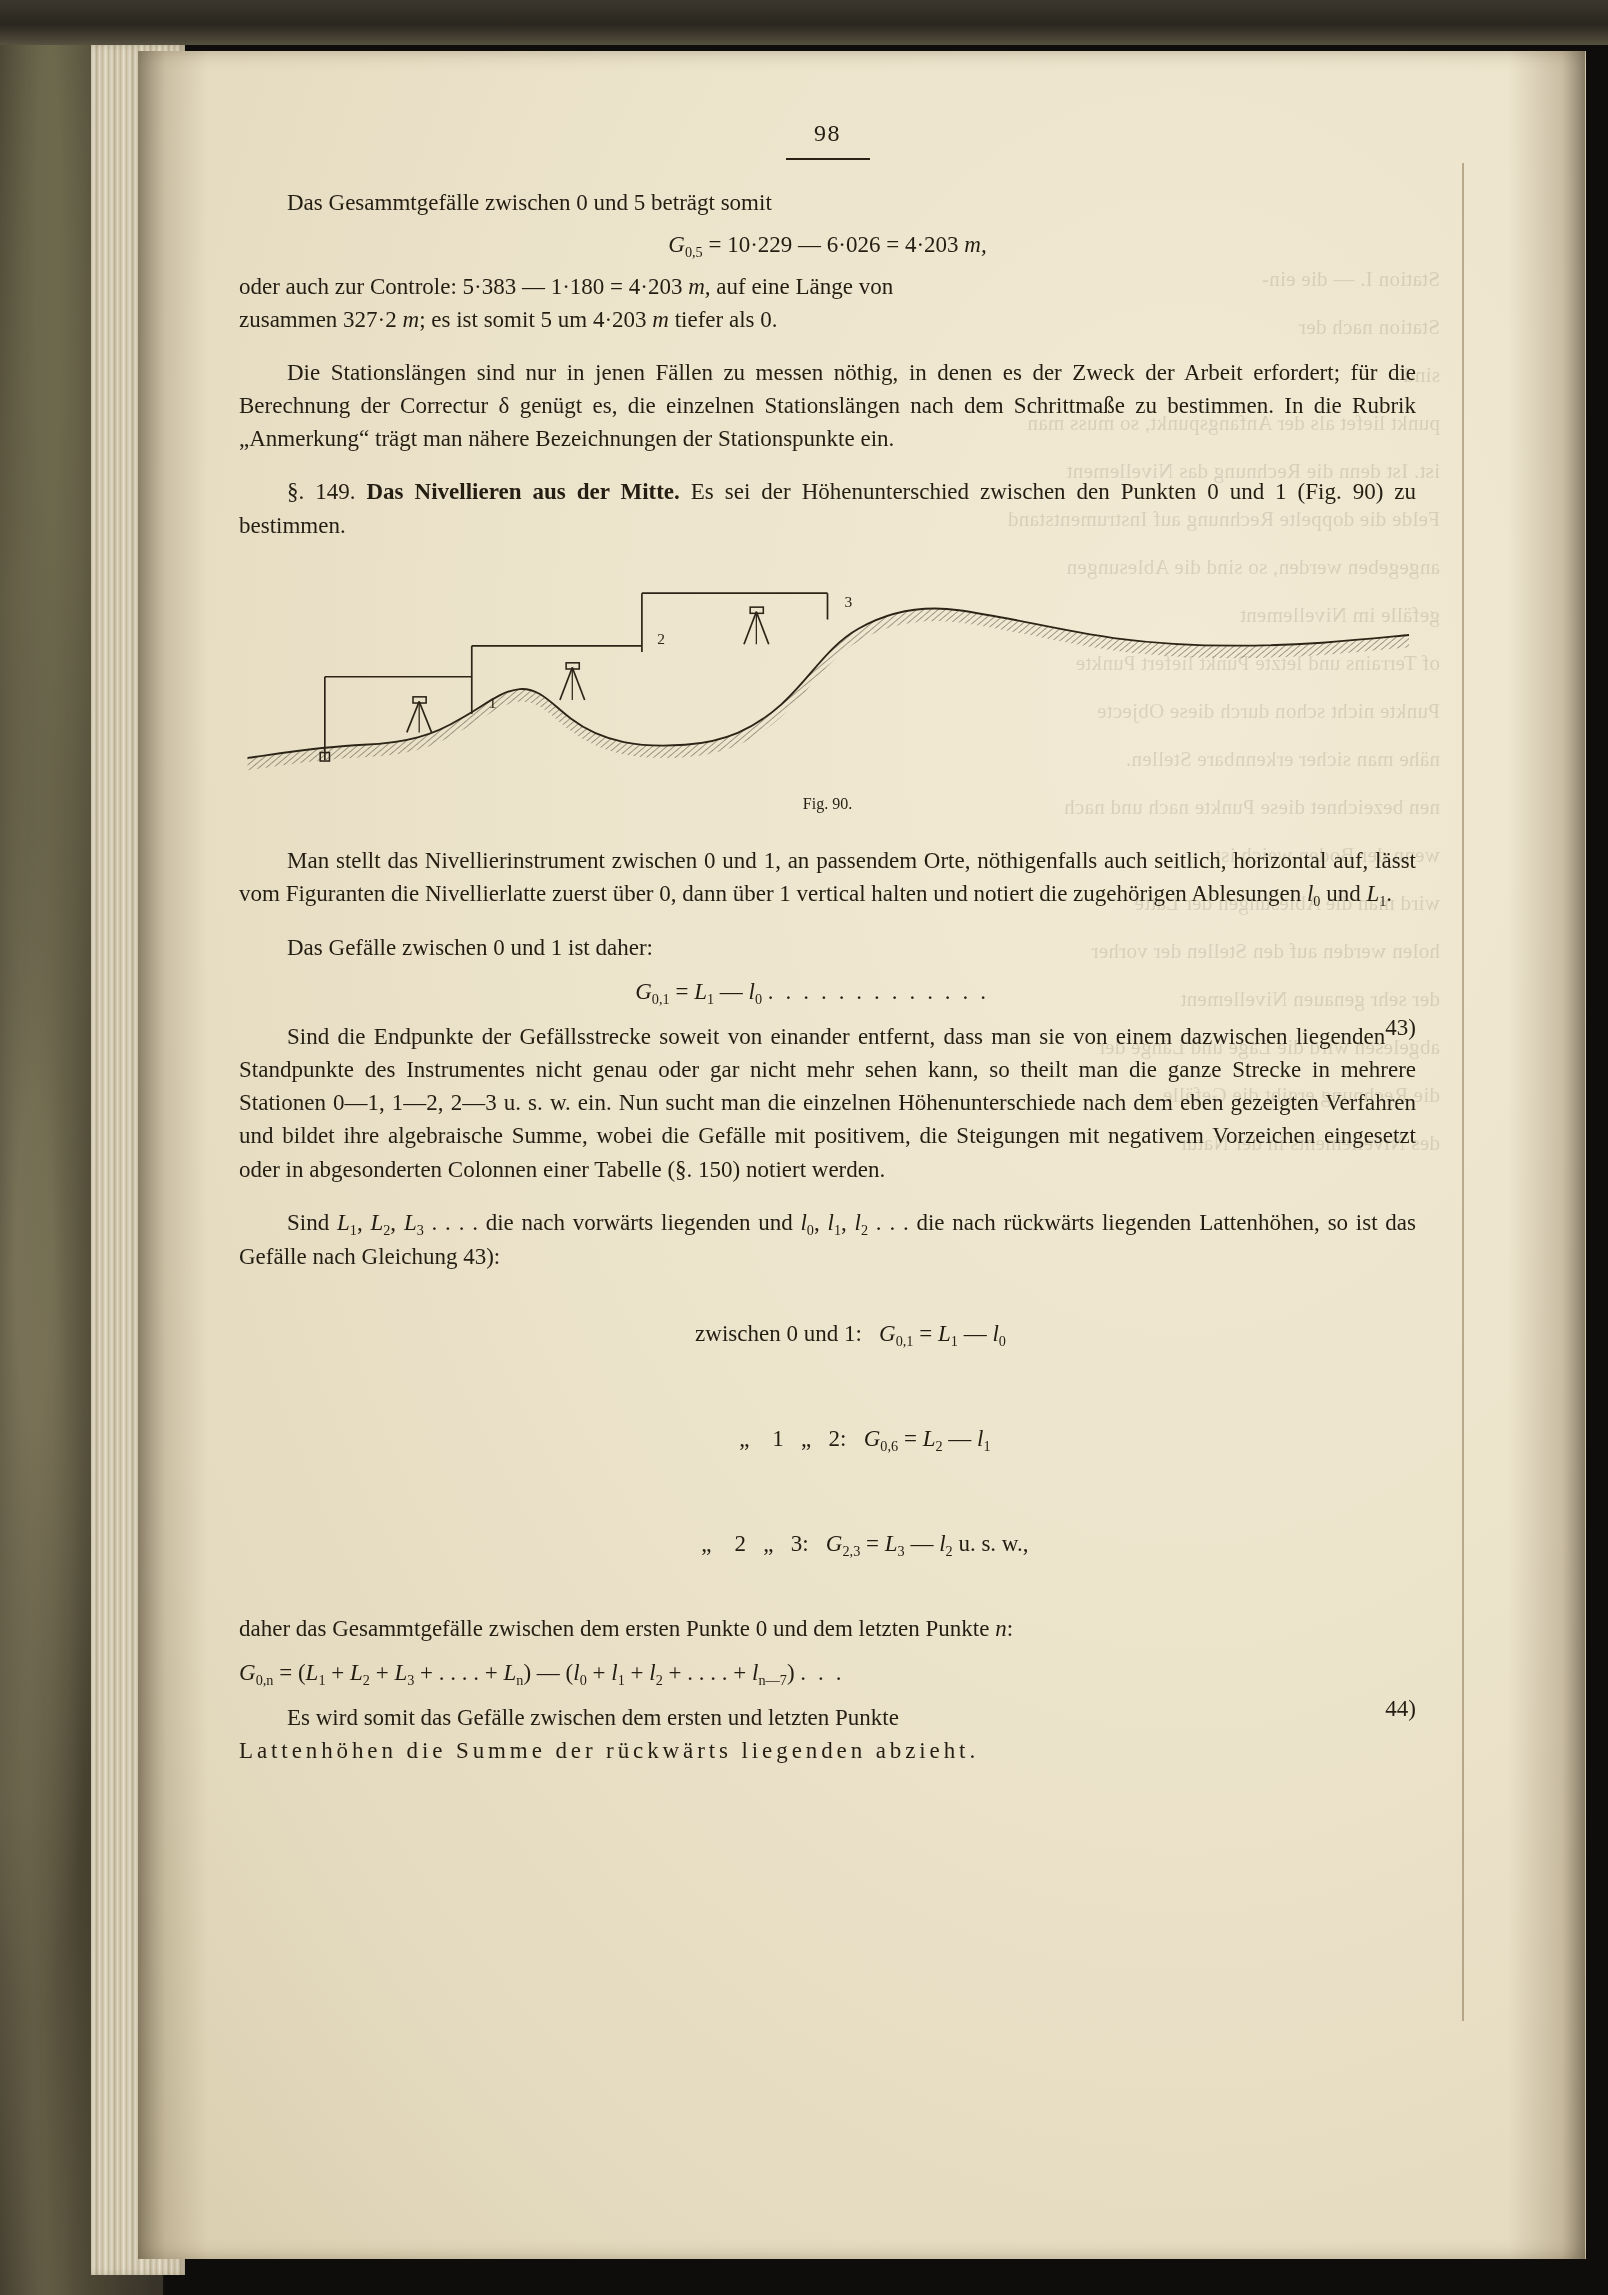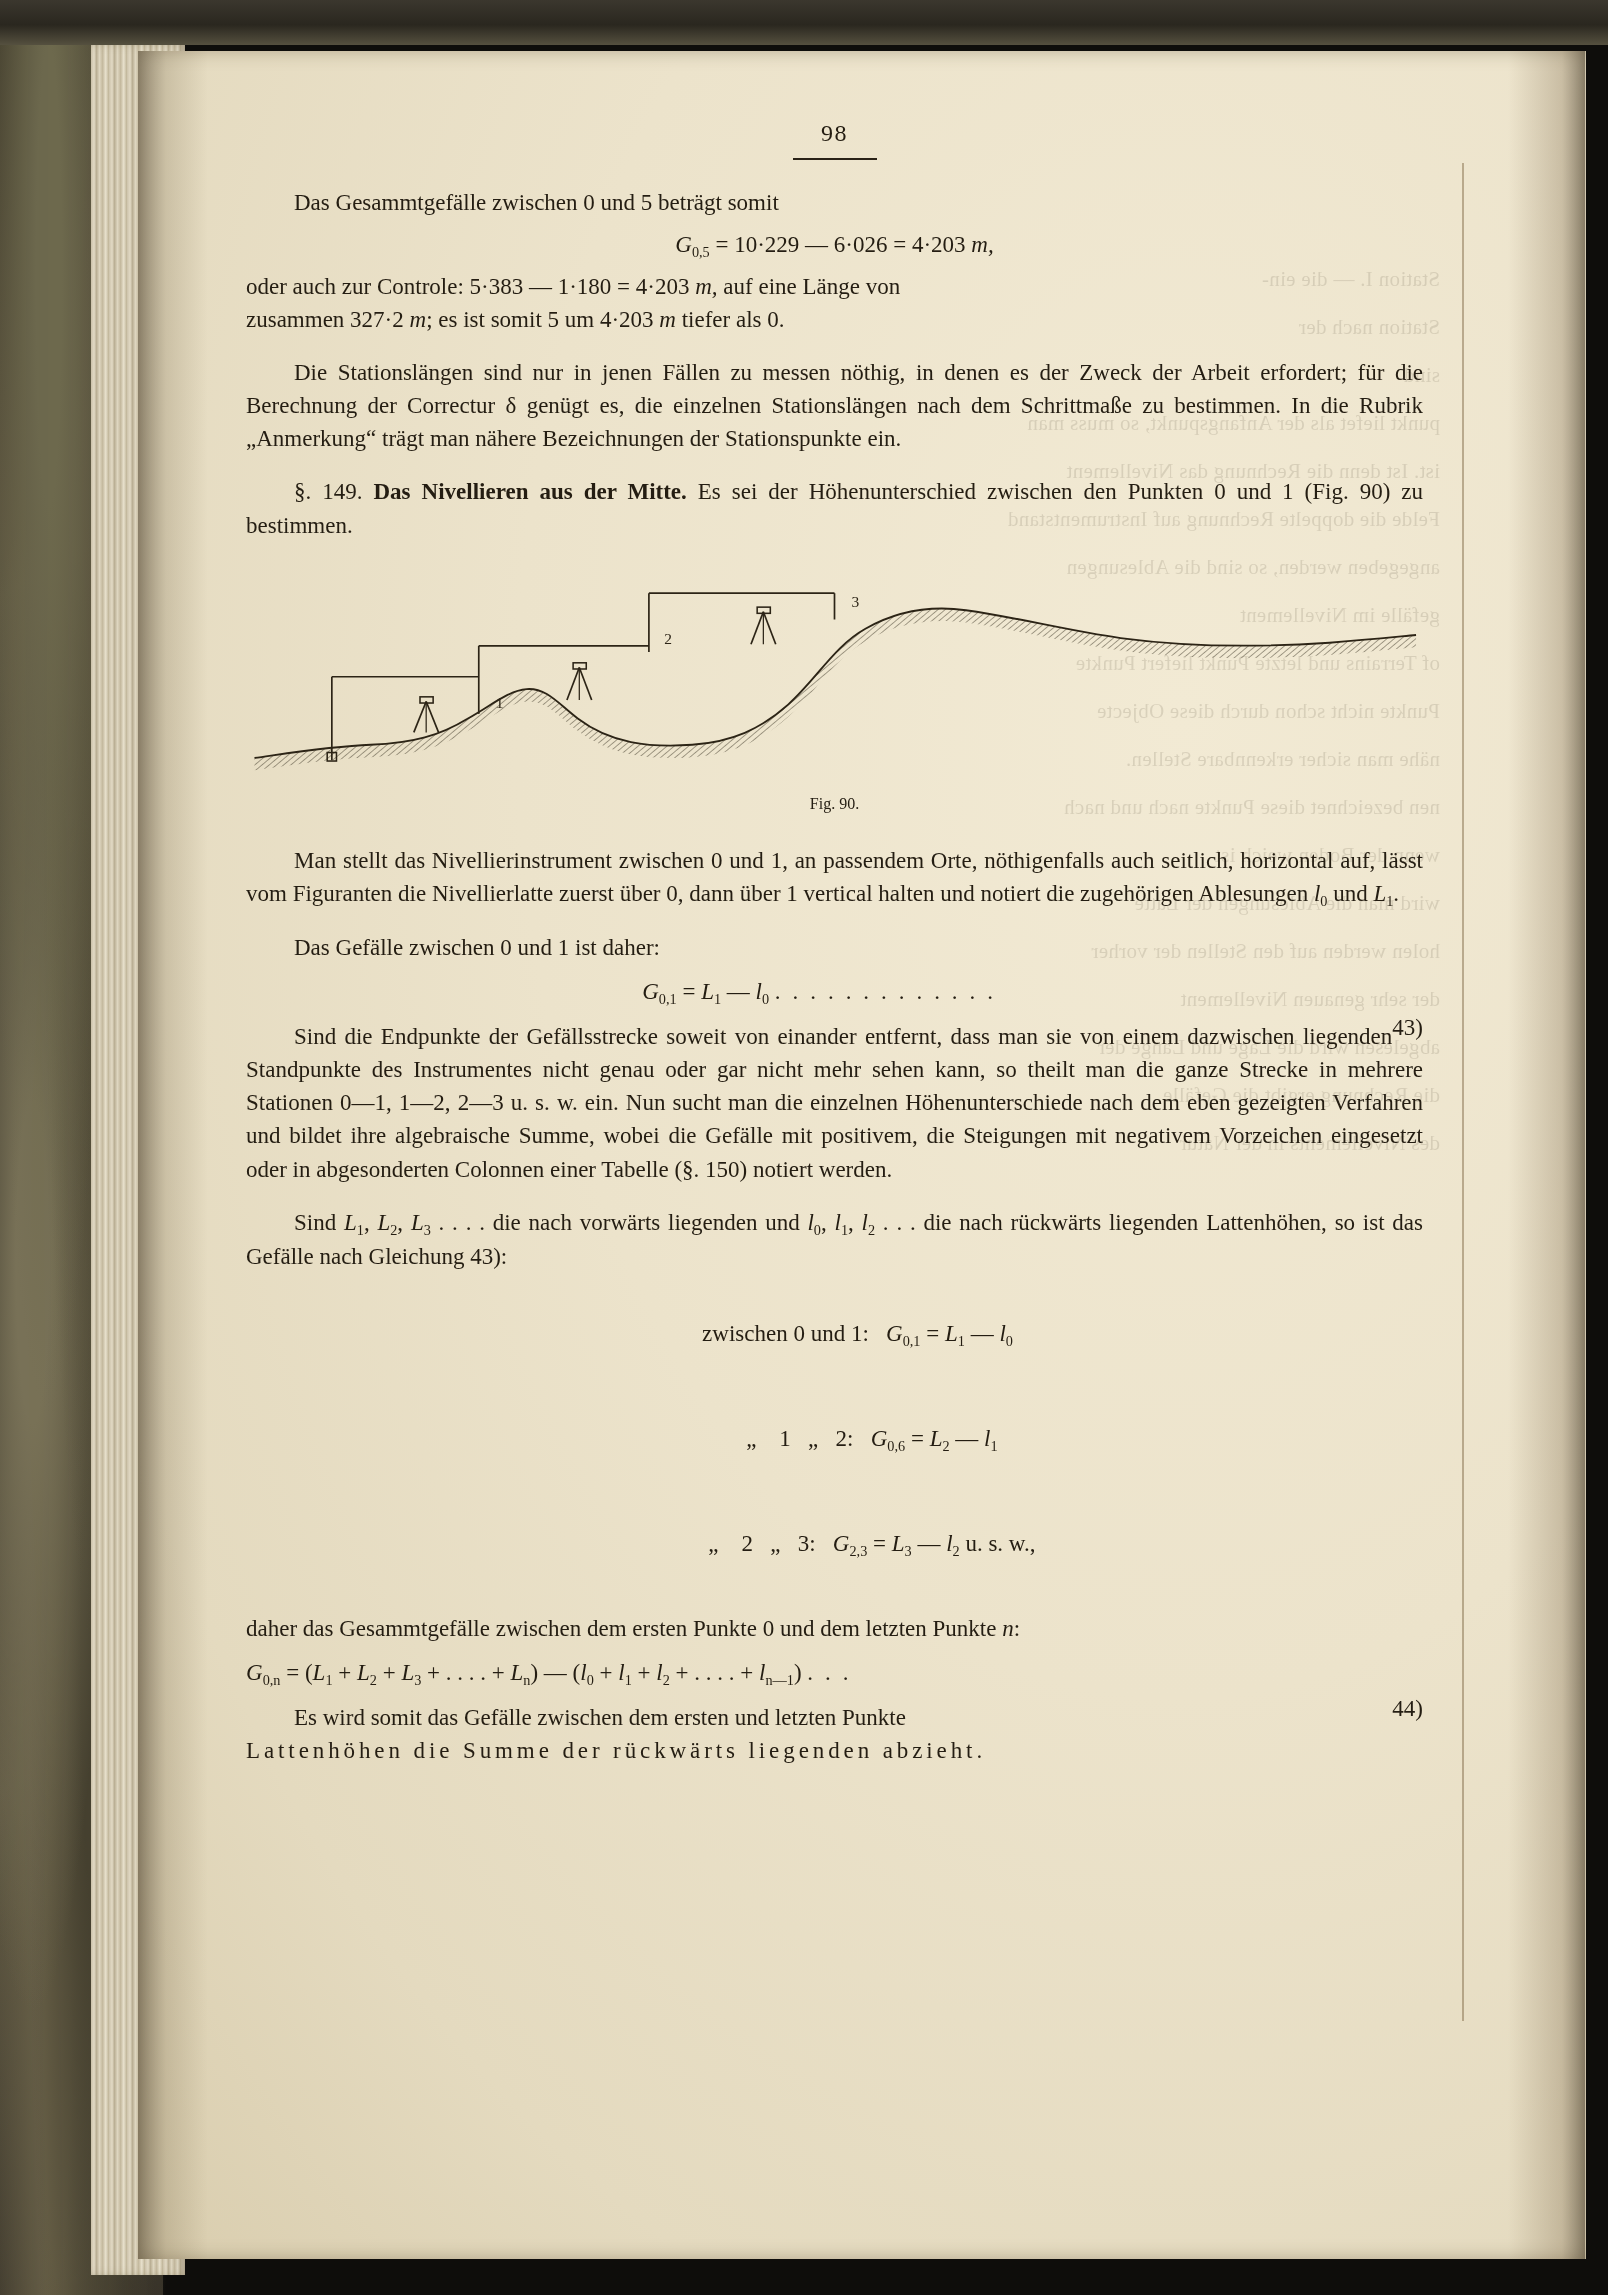--- a/index.html
+++ b/index.html
@@ -96,21 +96,21 @@
   
   #marginrule {
     position: absolute;
     left: 1462px; top: 163px; width: 1.5px; height: 1858px;
     background: rgba(120,95,60,.45);
   }
 
   
   #content {
     position: absolute;
-    left: 246px; top: 116px;
+    left: 239px; top: 116px;
     width: 1177px;
     color: #241d12;
     font-size: 23px;
     line-height: 1.44;
     text-align: justify;
   }
   .pageno {
     text-align: center;
     font-size: 24px;
     letter-spacing: 1.5px;
@@ -339,21 +339,21 @@
     </div>
 
     <p style="margin-top:14px">
       daher das Gesammtgefälle zwischen dem ersten Punkte 0 und dem letzten
       Punkte <i>n</i>:
     </p>
 
     <div class="eqline">
       <span class="num">44)</span>
       <div class="eqwide">
-        <i>G</i><sub>0,n</sub> = (<i>L</i><sub>1</sub> + <i>L</i><sub>2</sub> + <i>L</i><sub>3</sub> + . . . . + <i>L</i><sub>n</sub>) — (<i>l</i><sub>0</sub> + <i>l</i><sub>1</sub> + <i>l</i><sub>2</sub> + . . . . + <i>l</i><sub>n—1</sub>)
+        <i>G</i><sub>0,n</sub> = (<i>L</i><sub>1</sub> + <i>L</i><sub>2</sub> + <i>L</i><sub>3</sub> + . . . . + <i>L</i><sub>n</sub>) — (<i>l</i><sub>0</sub> + <i>l</i><sub>1</sub> + <i>l</i><sub>2</sub> + . . . . + <i>l</i><sub>n—7</sub>)
         <span class="dots rm">. . .</span>
       </div>
     </div>
 
     <p class="ind">Es wird somit das Gefälle zwischen dem ersten und letzten Punkte</p>
     <p class="sp">Lattenhöhen die Summe der rückwärts liegenden abzieht.</p>
 
   </div>
 </div>
 

